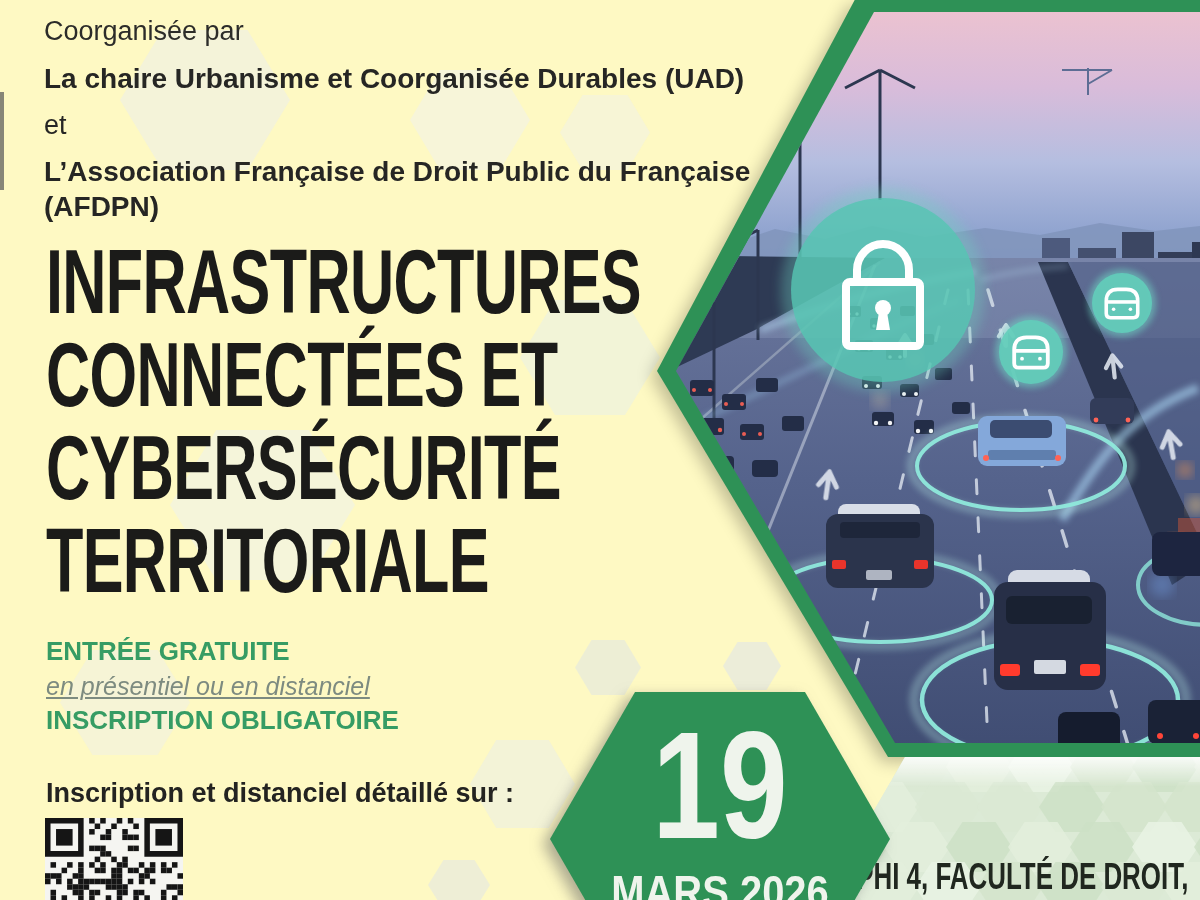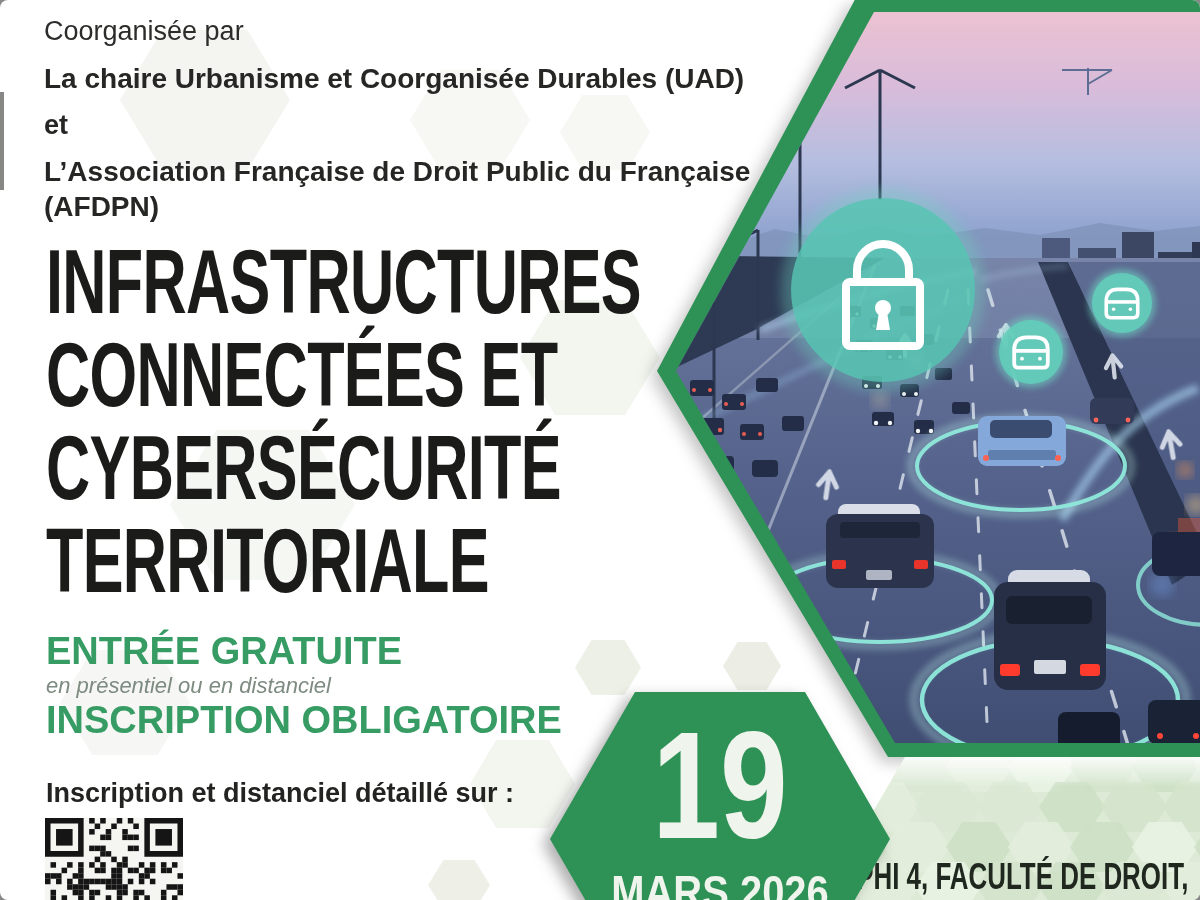--- a/index.html
+++ b/index.html
@@ -1,35 +1,35 @@
 <!DOCTYPE html>
 <html><head>
 <meta charset="utf-8">
 <style>
   html,body{margin:0;padding:0;background:#888;}
   .poster{
     position:relative;width:1200px;height:900px;overflow:hidden;
-    background:#ffffff;font-family:"Liberation Sans",sans-serif;border-radius:8px;
+    background:#fef9c3;font-family:"Liberation Sans",sans-serif;
     -webkit-font-smoothing:antialiased;
   }
   .abs{position:absolute;}
   
   .bghex{position:absolute;clip-path:polygon(25% 0,75% 0,100% 50%,75% 100%,25% 100%,0 50%);}
   
   .org-block{position:absolute;left:44px;top:16px;width:770px;color:#262624;}
   .org-intro{font-size:27px;font-weight:400;margin:0 0 14px 0;color:#2c2c2a;}
   .org-name{font-size:28px;font-weight:700;margin:0 0 14px 0;line-height:35px;}
-  .org-et{font-size:27px;font-weight:700;margin:0 0 13px 0;}
+  .org-et{font-size:27px;font-weight:400;margin:0 0 13px 0;}
   .org-name2{width:720px;}
   .title-block{position:absolute;left:42px;top:232px;color:#1b1b19;}
   .title-line{display:block;font-size:90px;font-weight:700;line-height:93px;
     letter-spacing:-1px;transform:scaleX(.68);transform-origin:left center;white-space:nowrap;}
   .admission{position:absolute;left:46px;top:633px;}
-  .adm-strong{font-size:38px;font-weight:700;color:#369c64;line-height:36px;}
-  .adm-mode{font-size:22px;font-style:italic;color:#7d8b80;line-height:30px;margin:2px 0 1px 0;}
+  .adm-strong{font-size:26px;font-weight:700;color:#369c64;line-height:36px;}
+  .adm-mode{font-size:25px;font-style:italic;color:#7d8b80;line-height:30px;margin:2px 0 1px 0;text-decoration:underline;}
   .reg-info{position:absolute;left:46px;top:778px;font-size:27px;font-weight:700;color:#232321;}
   .qr{position:absolute;left:45px;top:818px;width:138px;height:138px;}
   .left-sliver{position:absolute;left:0;top:92px;width:4px;height:98px;background:#5f5f5d;opacity:.75;}
   
   .frame-shadow{position:absolute;inset:0;filter:drop-shadow(-6px 5px 8px rgba(0,0,0,.24));pointer-events:none;}
   .photo-frame{position:absolute;inset:0;background:#2e9156;
     clip-path:polygon(860px -10px,1210px -10px,1210px 757px,888px 757px,657px 371px);}
   .photo-clip{position:absolute;inset:0;
     clip-path:polygon(874px 12px,1205px 12px,1205px 743px,895px 743px,676px 371px);}
   .photo-clip svg{position:absolute;inset:0;}

